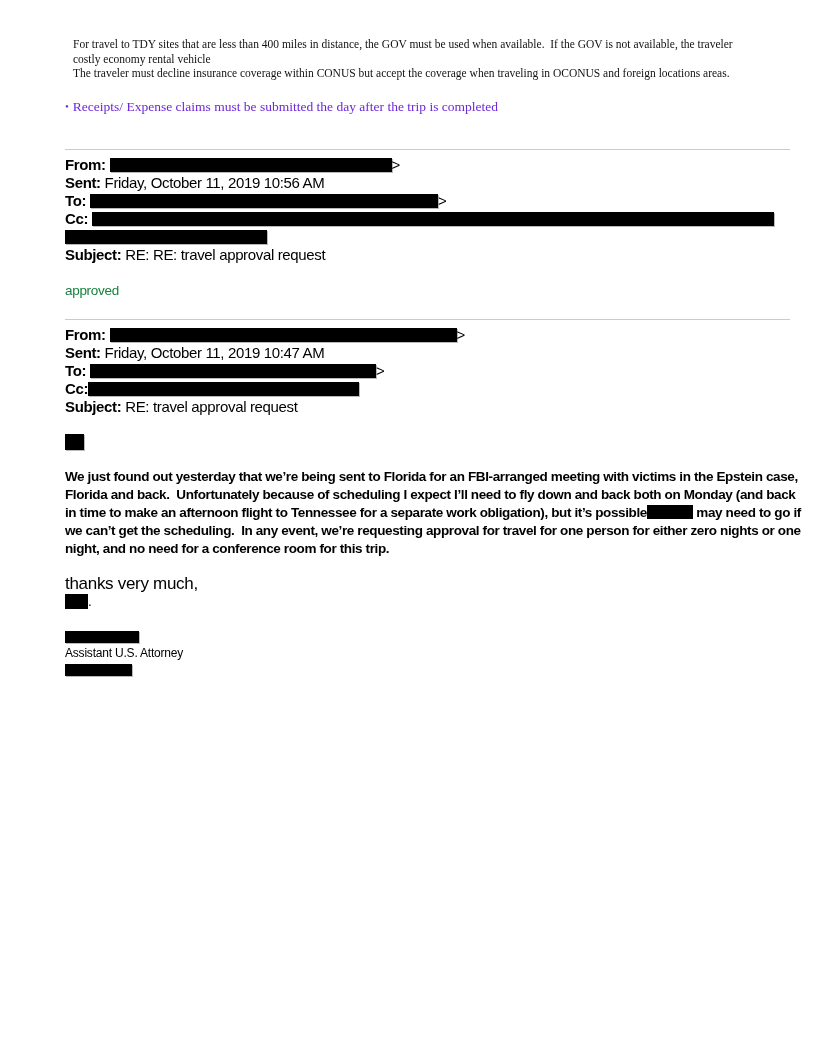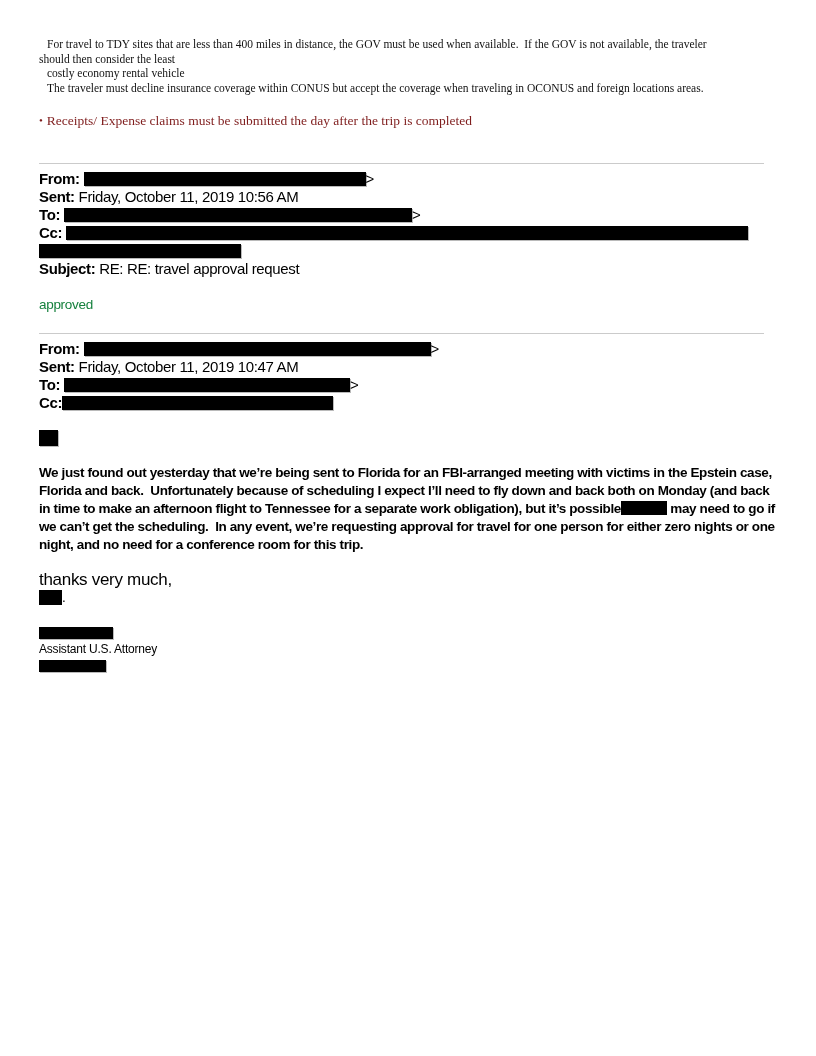--- a/index.html
+++ b/index.html
@@ -5,41 +5,41 @@
   * { margin: 0; padding: 0; box-sizing: border-box; }
   html, body { background: #ffffff; }
   body {
     width: 816px; height: 1056px;
     position: relative;
     font-family: "Liberation Sans", sans-serif;
     color: #000;
     overflow: hidden;
   }
   .page {
-    padding: 37px 45px 0 39px;
+    padding: 37px 45px 0 65px;
     width: 816px;
   }
   
   .policy {
     font-family: "Liberation Serif", serif;
     font-size: 11.5px;
     color: #111;
   }
   .policy .pline {
     white-space: pre;
     line-height: 14.5px;
   }
   .policy .indent { padding-left: 8px; }
   .bullet-row {
     margin-top: 16px;
     font-family: "Liberation Serif", serif;
     font-size: 13.5px;
     line-height: 18px;
     white-space: pre;
-    color: #7f1d1d;
+    color: #6d28d9;
   }
   .bullet-glyph { font-size: 11px; vertical-align: 1px; margin-right: 4px; }
   
   .rule {
     height: 0;
     border-top: 1px solid #cbcbcb;
     width: 725px;
   }
   .rule1 { margin-top: 33px; }
   .rule2 { margin-top: 19px; }
@@ -90,21 +90,20 @@
   .sig-line { line-height: 15px; white-space: pre; }
   .sig-bar2 { width: 67px; height: 12px; background: #000; margin-top: 3px; box-shadow: 1px 1px 0 rgba(130,130,130,0.55); }
 </style>
 </head>
 <body>
 
 <div class="page">
 
   <div class="policy">
     <div class="pline indent">For travel to TDY sites that are less than 400 miles in distance, the GOV must be used when available.  If the GOV is not available, the traveler</div>
-    <div class="pline">should then consider the least</div>
     <div class="pline indent">costly economy rental vehicle</div>
     <div class="pline indent">The traveler must decline insurance coverage within CONUS but accept the coverage when traveling in OCONUS and foreign locations areas.</div>
   </div>
 
   <div class="bullet-row"><span class="bullet-glyph">•</span><span>Receipts/ Expense claims must be submitted the day after the trip is completed</span></div>
 
   <div class="rule rule1"></div>
 
   <div class="ehdr">
     <div class="hrow"><span class="hlabel">From:</span> <span class="rbar" style="width:282px"></span><span>&gt;</span></div>
@@ -117,20 +116,21 @@
 
   <div class="reply">approved</div>
 
   <div class="rule rule2"></div>
 
   <div class="ehdr">
     <div class="hrow"><span class="hlabel">From:</span> <span class="rbar" style="width:347px"></span><span>&gt;</span></div>
     <div class="hrow"><span class="hlabel">Sent:</span> <span>Friday, October 11, 2019 10:47 AM</span></div>
     <div class="hrow"><span class="hlabel">To:</span> <span class="rbar" style="width:286px"></span><span>&gt;</span></div>
     <div class="hrow"><span class="hlabel">Cc:</span><span class="rbar" style="width:271px"></span></div>
+    <div class="hrow"><span class="hlabel">Subject:</span> <span>RE: travel approval request</span></div>
   </div>
 
   <div class="greeting-redaction"></div>
 
   <div class="body-para">
     <div class="bline">We just found out yesterday that we’re being sent to Florida for an FBI-arranged meeting with victims in the Epstein case,</div>
     <div class="bline">Florida and back.  Unfortunately because of scheduling I expect I’ll need to fly down and back both on Monday (and back</div>
     <div class="bline"><span>in time to make an afternoon flight to Tennessee for a separate work obligation), but it’s possible</span><span class="rbar-inline"></span><span> may need to go if</span></div>
     <div class="bline">we can’t get the scheduling.  In any event, we’re requesting approval for travel for one person for either zero nights or one</div>
     <div class="bline">night, and no need for a conference room for this trip.</div>

